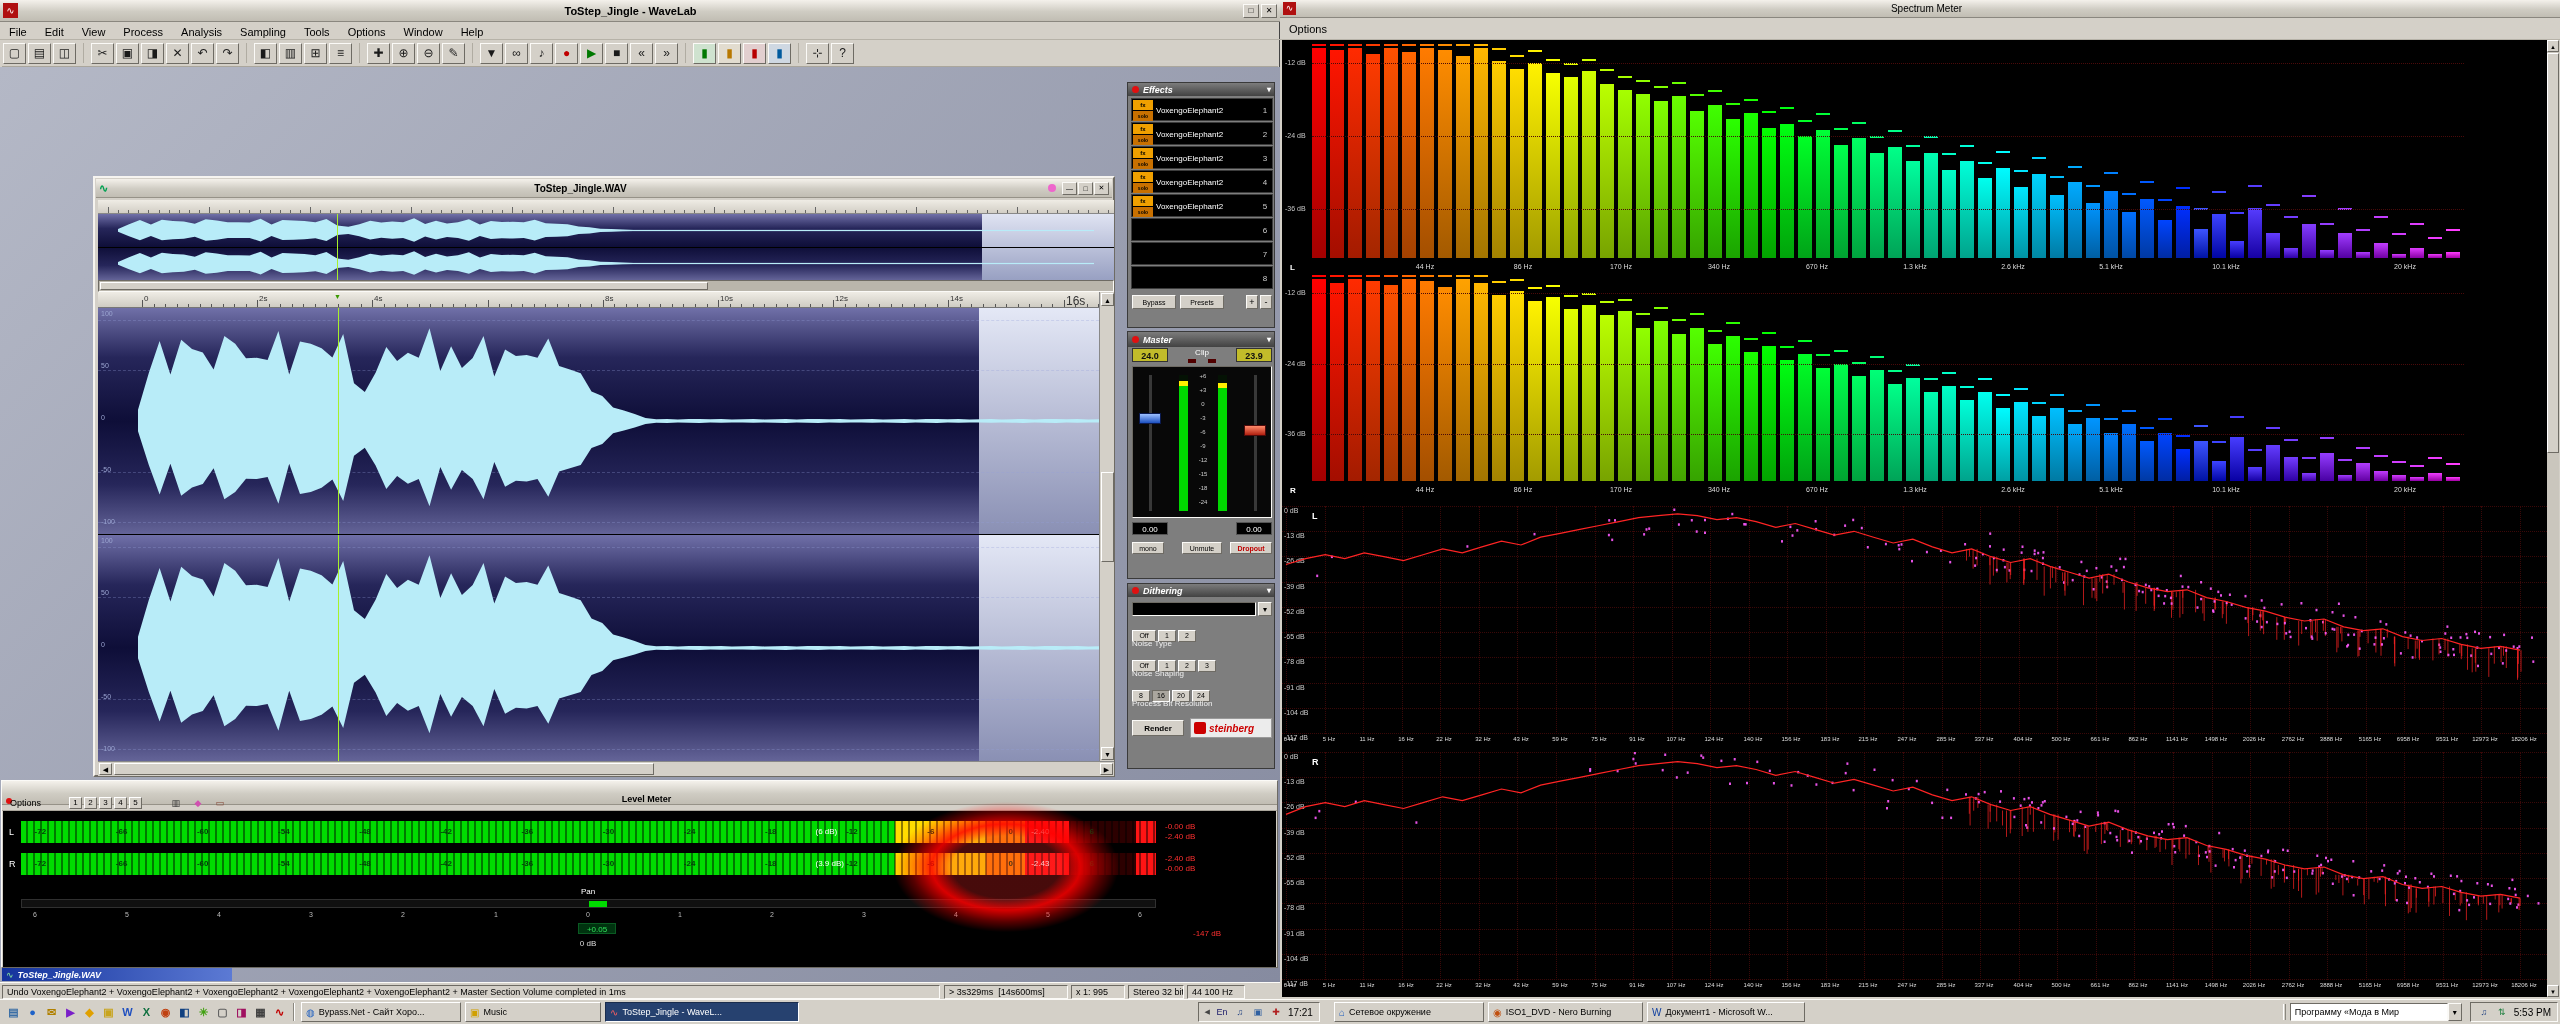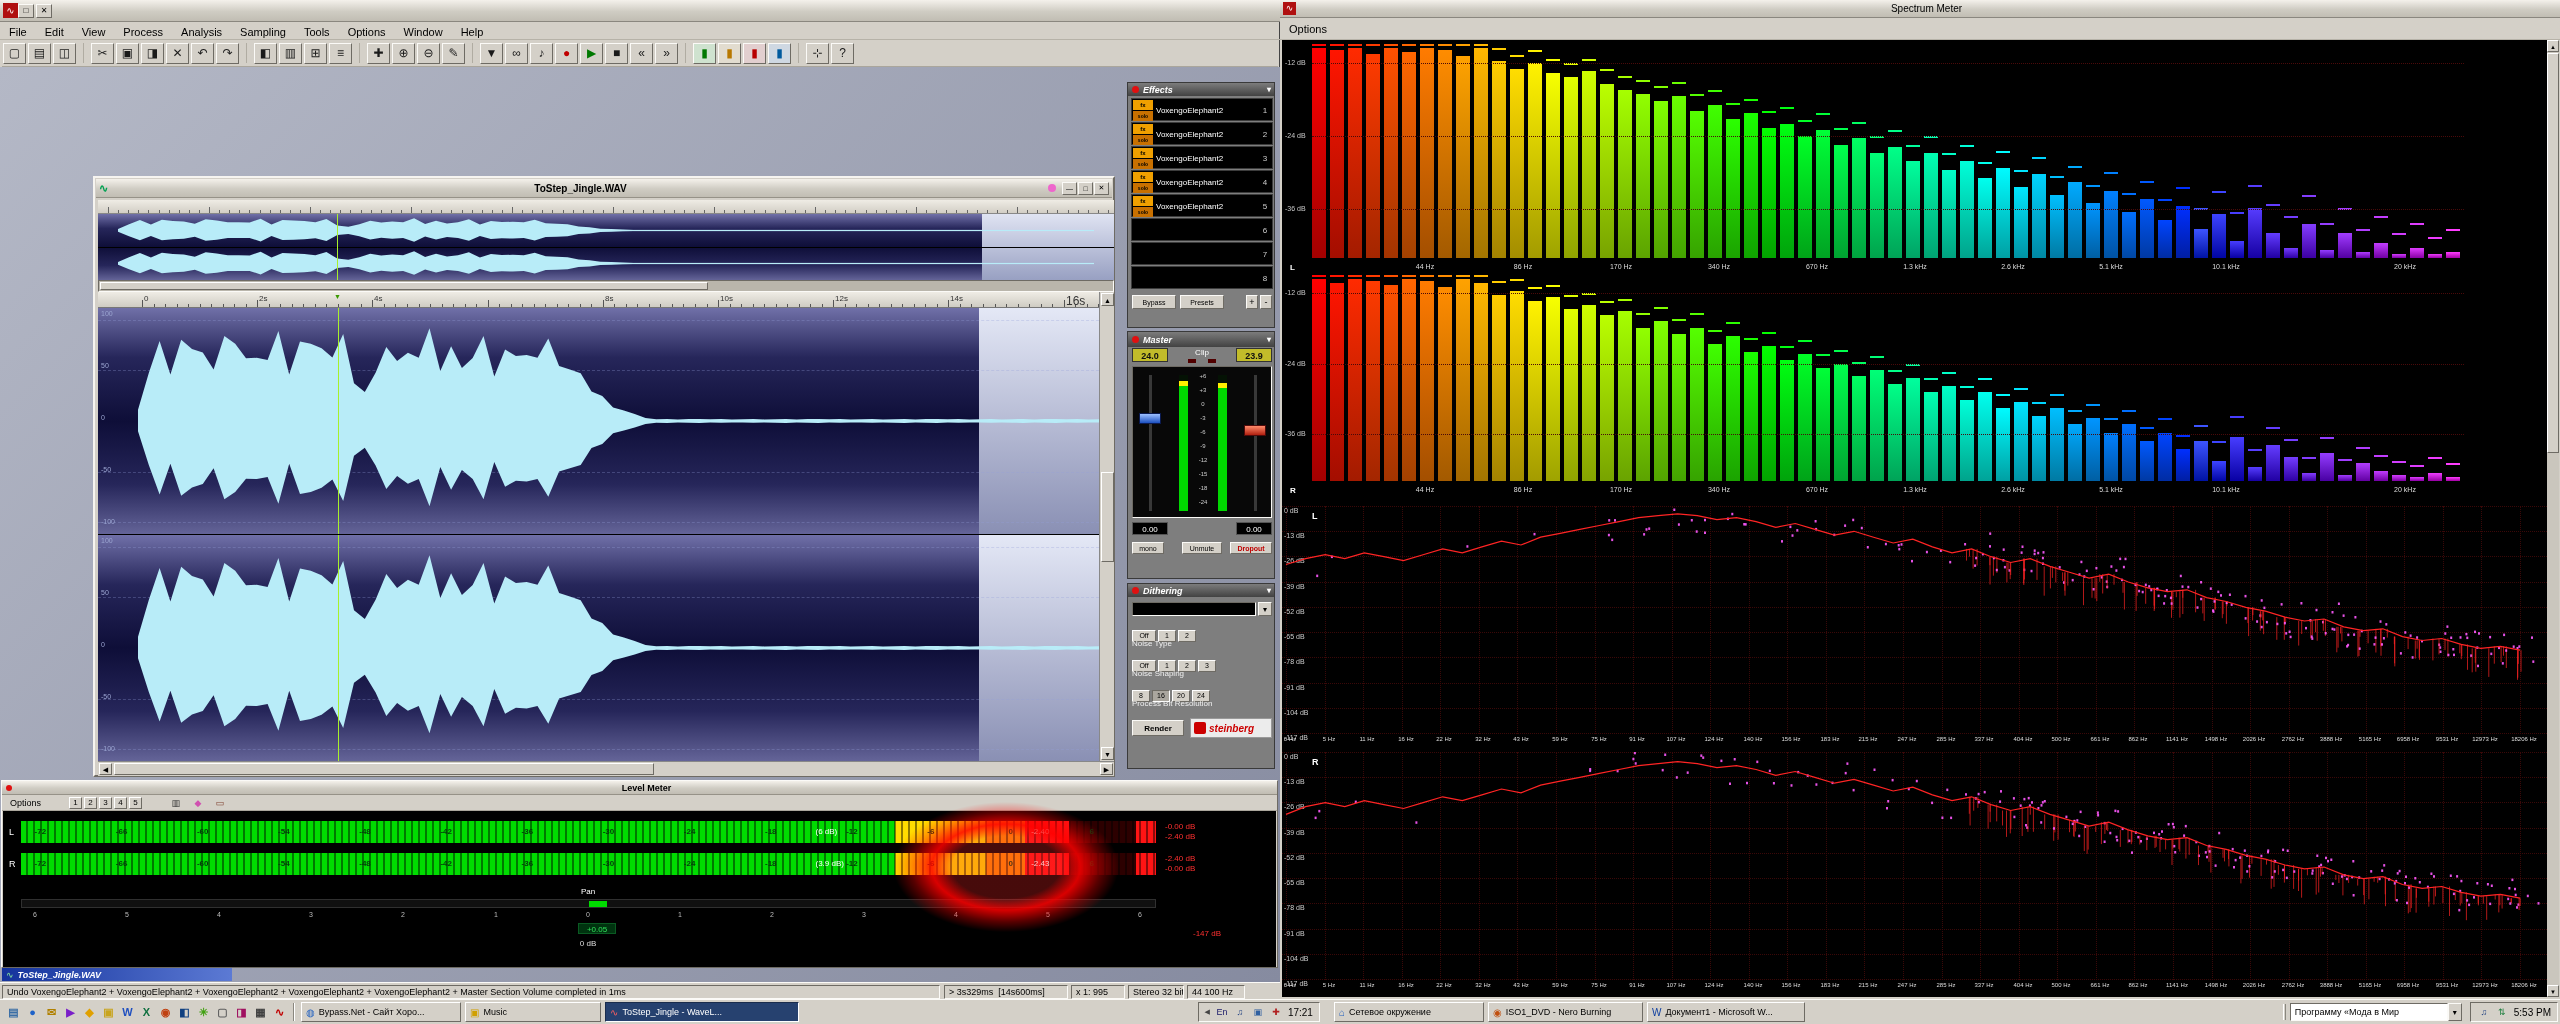--- a/index.html
+++ b/index.html
@@ -20,20 +20,21 @@
 .sbtn{width:16px;height:14px;font-size:8px}
 .statuscell{position:absolute;top:2px;height:14px;border:1px solid;border-color:#6e6b64 #fbfaf7 #fbfaf7 #6e6b64;font-size:9px;line-height:12px;padding:0 4px;white-space:nowrap;overflow:hidden}
 </style>
 </head>
 <body>
 
 <div id="wavelab" class="abs chrome" style="left:0;top:0;width:1280px;height:999px;border-right:1px solid #444">
 
   <div id="wl-title" class="abs tbg" style="left:0;top:0;width:1280px;height:22px;display:flex;align-items:center;border-bottom:1px solid #8a877f;padding:0 3px">
     <span style="width:15px;height:15px;background:#b01010;color:#fff;font-size:10px;text-align:center;line-height:15px;flex:none">∿</span>
+    <span class="wtitle">ToStep_Jingle - WaveLab</span>
     <span class="btn sbtn">□</span>
     <span class="btn sbtn" style="margin-left:2px">✕</span>
   </div>
 
   <div id="wl-menus" class="abs" style="left:0;top:22px;width:1280px;height:18px;border-bottom:1px solid #b6b2a8"><div style="display: inline-block; padding: 3px 9px; font-size: 11px;">File</div><div style="display: inline-block; padding: 3px 9px; font-size: 11px;">Edit</div><div style="display: inline-block; padding: 3px 9px; font-size: 11px;">View</div><div style="display: inline-block; padding: 3px 9px; font-size: 11px;">Process</div><div style="display: inline-block; padding: 3px 9px; font-size: 11px;">Analysis</div><div style="display: inline-block; padding: 3px 9px; font-size: 11px;">Sampling</div><div style="display: inline-block; padding: 3px 9px; font-size: 11px;">Tools</div><div style="display: inline-block; padding: 3px 9px; font-size: 11px;">Options</div><div style="display: inline-block; padding: 3px 9px; font-size: 11px;">Window</div><div style="display: inline-block; padding: 3px 9px; font-size: 11px;">Help</div></div>
 
   <div id="wl-toolbar" class="abs" style="left:2px;top:40px;width:1276px;height:27px;display:flex;align-items:center;border-bottom:1px solid #aaa69c">
       <div style="display: inline-flex; align-items: center; justify-content: center; width: 23px; height: 21px; margin: 0px 1px; font-size: 12px; line-height: 1; background: rgb(212, 208, 200); border-width: 1px; border-style: solid; border-image: initial; border-color: rgb(251, 250, 247) rgb(110, 107, 100) rgb(110, 107, 100) rgb(251, 250, 247); color: rgb(26, 26, 26);">▢</div>
       <div style="display: inline-flex; align-items: center; justify-content: center; width: 23px; height: 21px; margin: 0px 1px; font-size: 12px; line-height: 1; background: rgb(212, 208, 200); border-width: 1px; border-style: solid; border-image: initial; border-color: rgb(251, 250, 247) rgb(110, 107, 100) rgb(110, 107, 100) rgb(251, 250, 247); color: rgb(26, 26, 26);">▤</div>
       <div style="display: inline-flex; align-items: center; justify-content: center; width: 23px; height: 21px; margin: 0px 1px; font-size: 12px; line-height: 1; background: rgb(212, 208, 200); border-width: 1px; border-style: solid; border-image: initial; border-color: rgb(251, 250, 247) rgb(110, 107, 100) rgb(110, 107, 100) rgb(251, 250, 247); color: rgb(26, 26, 26);">◫</div>
@@ -463,21 +464,21 @@
     <div id="dt-bits" style="position:absolute;left:4px;top:100px"><div style="display: inline-flex; align-items: center; justify-content: center; height: 12px; min-width: 18px; padding: 0px 2px; margin-right: 2px; font-size: 7px; background: rgb(212, 208, 200); border-width: 1px; border-style: solid; border-image: initial; border-color: rgb(255, 255, 255) rgb(110, 107, 100) rgb(110, 107, 100) rgb(255, 255, 255);">8</div><div style="display: inline-flex; align-items: center; justify-content: center; height: 12px; min-width: 18px; padding: 0px 2px; margin-right: 2px; font-size: 7px; background: rgb(170, 166, 158); border-width: 1px; border-style: solid; border-image: initial; border-color: rgb(110, 107, 100) rgb(255, 255, 255) rgb(255, 255, 255) rgb(110, 107, 100);">16</div><div style="display: inline-flex; align-items: center; justify-content: center; height: 12px; min-width: 18px; padding: 0px 2px; margin-right: 2px; font-size: 7px; background: rgb(212, 208, 200); border-width: 1px; border-style: solid; border-image: initial; border-color: rgb(255, 255, 255) rgb(110, 107, 100) rgb(110, 107, 100) rgb(255, 255, 255);">20</div><div style="display: inline-flex; align-items: center; justify-content: center; height: 12px; min-width: 18px; padding: 0px 2px; margin-right: 2px; font-size: 7px; background: rgb(212, 208, 200); border-width: 1px; border-style: solid; border-image: initial; border-color: rgb(255, 255, 255) rgb(110, 107, 100) rgb(110, 107, 100) rgb(255, 255, 255);">24</div></div>
     <span style="position:absolute;left:4px;top:115px;font-size:8px;color:#f0f0f0">Process Bit Resolution</span>
     <span class="btn" style="position:absolute;left:4px;top:136px;width:52px;height:16px;font-size:8px;font-weight:bold">Render</span>
     <div style="position:absolute;left:62px;top:134px;width:82px;height:20px;background:#ececec;border:1px solid #999;display:flex;align-items:center">
       <span style="width:12px;height:12px;background:#cc0000;margin:0 3px;border-radius:2px"></span>
       <span style="color:#cc0000;font-style:italic;font-weight:bold;font-size:10px">steinberg</span>
     </div>
   </div>
 
   <div id="wl-lm" class="abs chrome out1" style="left:1px;top:780px;width:1277px;height:188px">
-    <div class="tbg" style="position:absolute;left:0;top:0;width:100%;height:14px;display:flex;align-items:center;border-bottom:1px solid #969288">
+    <div class="tbg" style="position:absolute;left:0;top:0;width:100%;height:24px;display:flex;align-items:flex-end;border-bottom:1px solid #969288">
       <span class="reddot" style="width:6px;height:6px"></span>
       <span class="wtitle" style="font-size:9px;font-weight:bold">Level Meter</span>
     </div>
     <div style="position:absolute;left:0;top:14px;width:100%;height:16px;display:flex;align-items:center;border-bottom:1px solid #aaa69c">
       <span style="font-size:9px;padding:0 8px">Options</span>
       <span id="lm-presets" style="display:flex;gap:2px;margin-left:20px">
           <div style="display: inline-flex; align-items: center; justify-content: center; width: 13px; height: 12px; font-size: 8px; background: rgb(212, 208, 200); border-width: 1px; border-style: solid; border-image: initial; border-color: rgb(255, 255, 255) rgb(110, 107, 100) rgb(110, 107, 100) rgb(255, 255, 255);">1</div>
           <div style="display: inline-flex; align-items: center; justify-content: center; width: 13px; height: 12px; font-size: 8px; background: rgb(212, 208, 200); border-width: 1px; border-style: solid; border-image: initial; border-color: rgb(255, 255, 255) rgb(110, 107, 100) rgb(110, 107, 100) rgb(255, 255, 255);">2</div>
           <div style="display: inline-flex; align-items: center; justify-content: center; width: 13px; height: 12px; font-size: 8px; background: rgb(212, 208, 200); border-width: 1px; border-style: solid; border-image: initial; border-color: rgb(255, 255, 255) rgb(110, 107, 100) rgb(110, 107, 100) rgb(255, 255, 255);">3</div>
           <div style="display: inline-flex; align-items: center; justify-content: center; width: 13px; height: 12px; font-size: 8px; background: rgb(212, 208, 200); border-width: 1px; border-style: solid; border-image: initial; border-color: rgb(255, 255, 255) rgb(110, 107, 100) rgb(110, 107, 100) rgb(255, 255, 255);">4</div>

